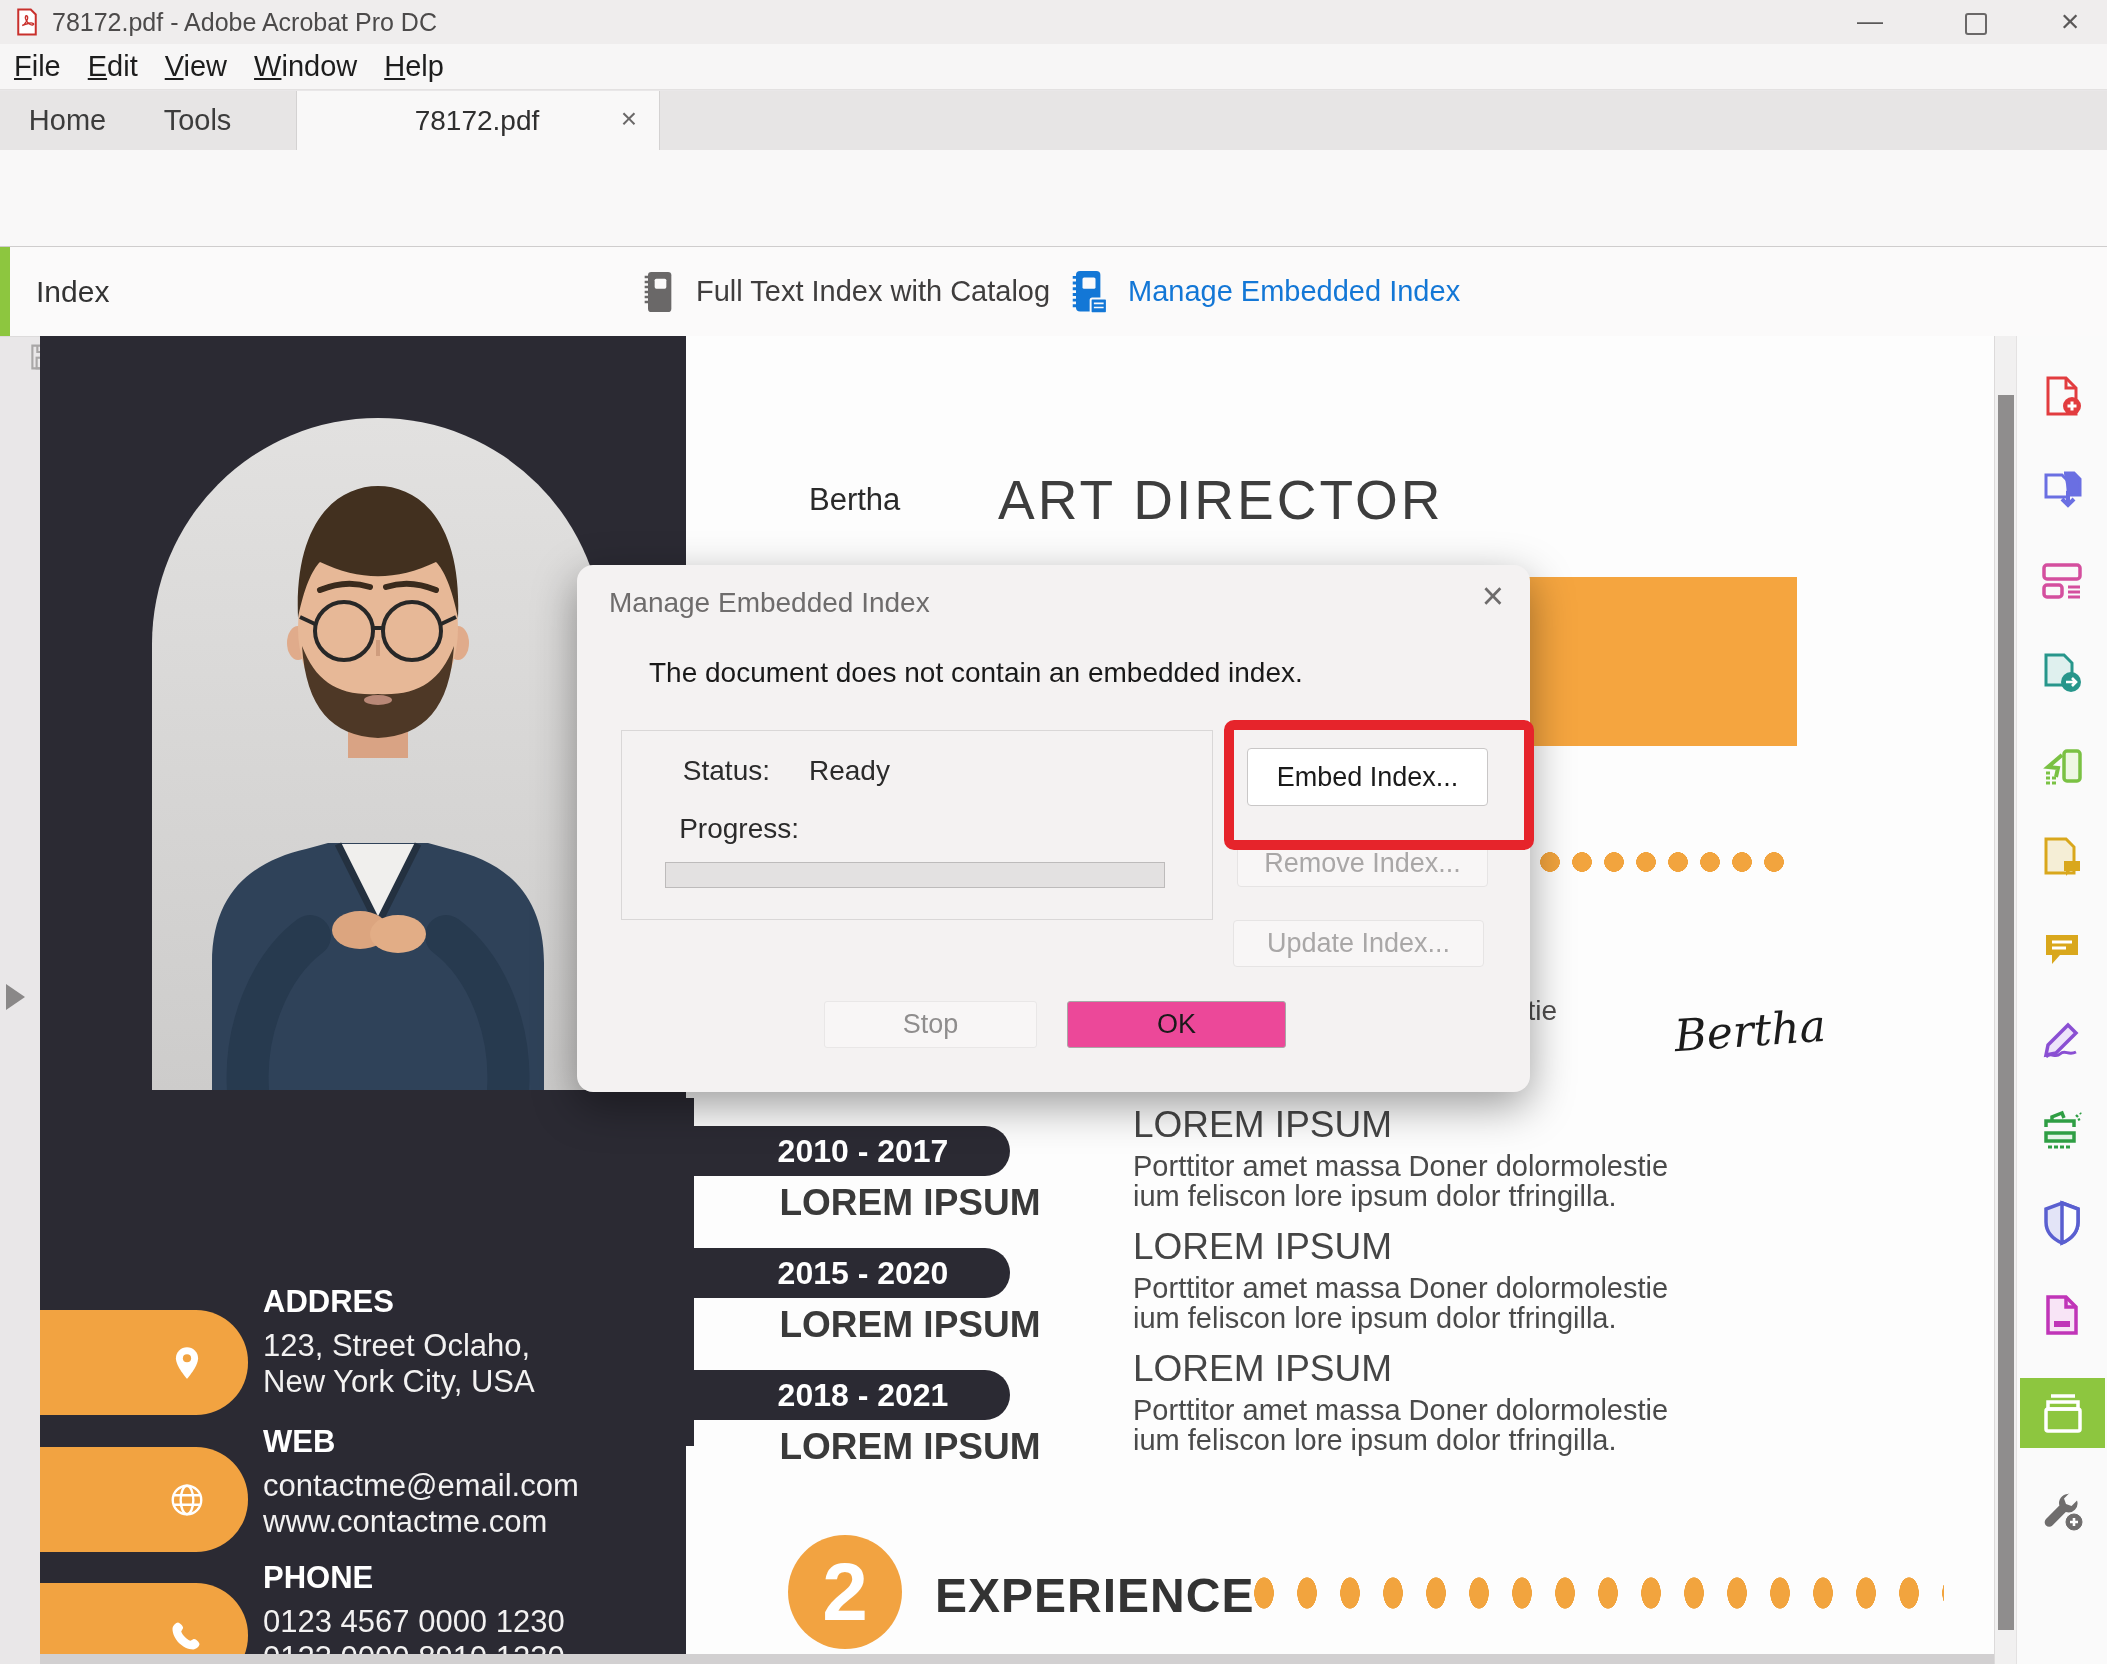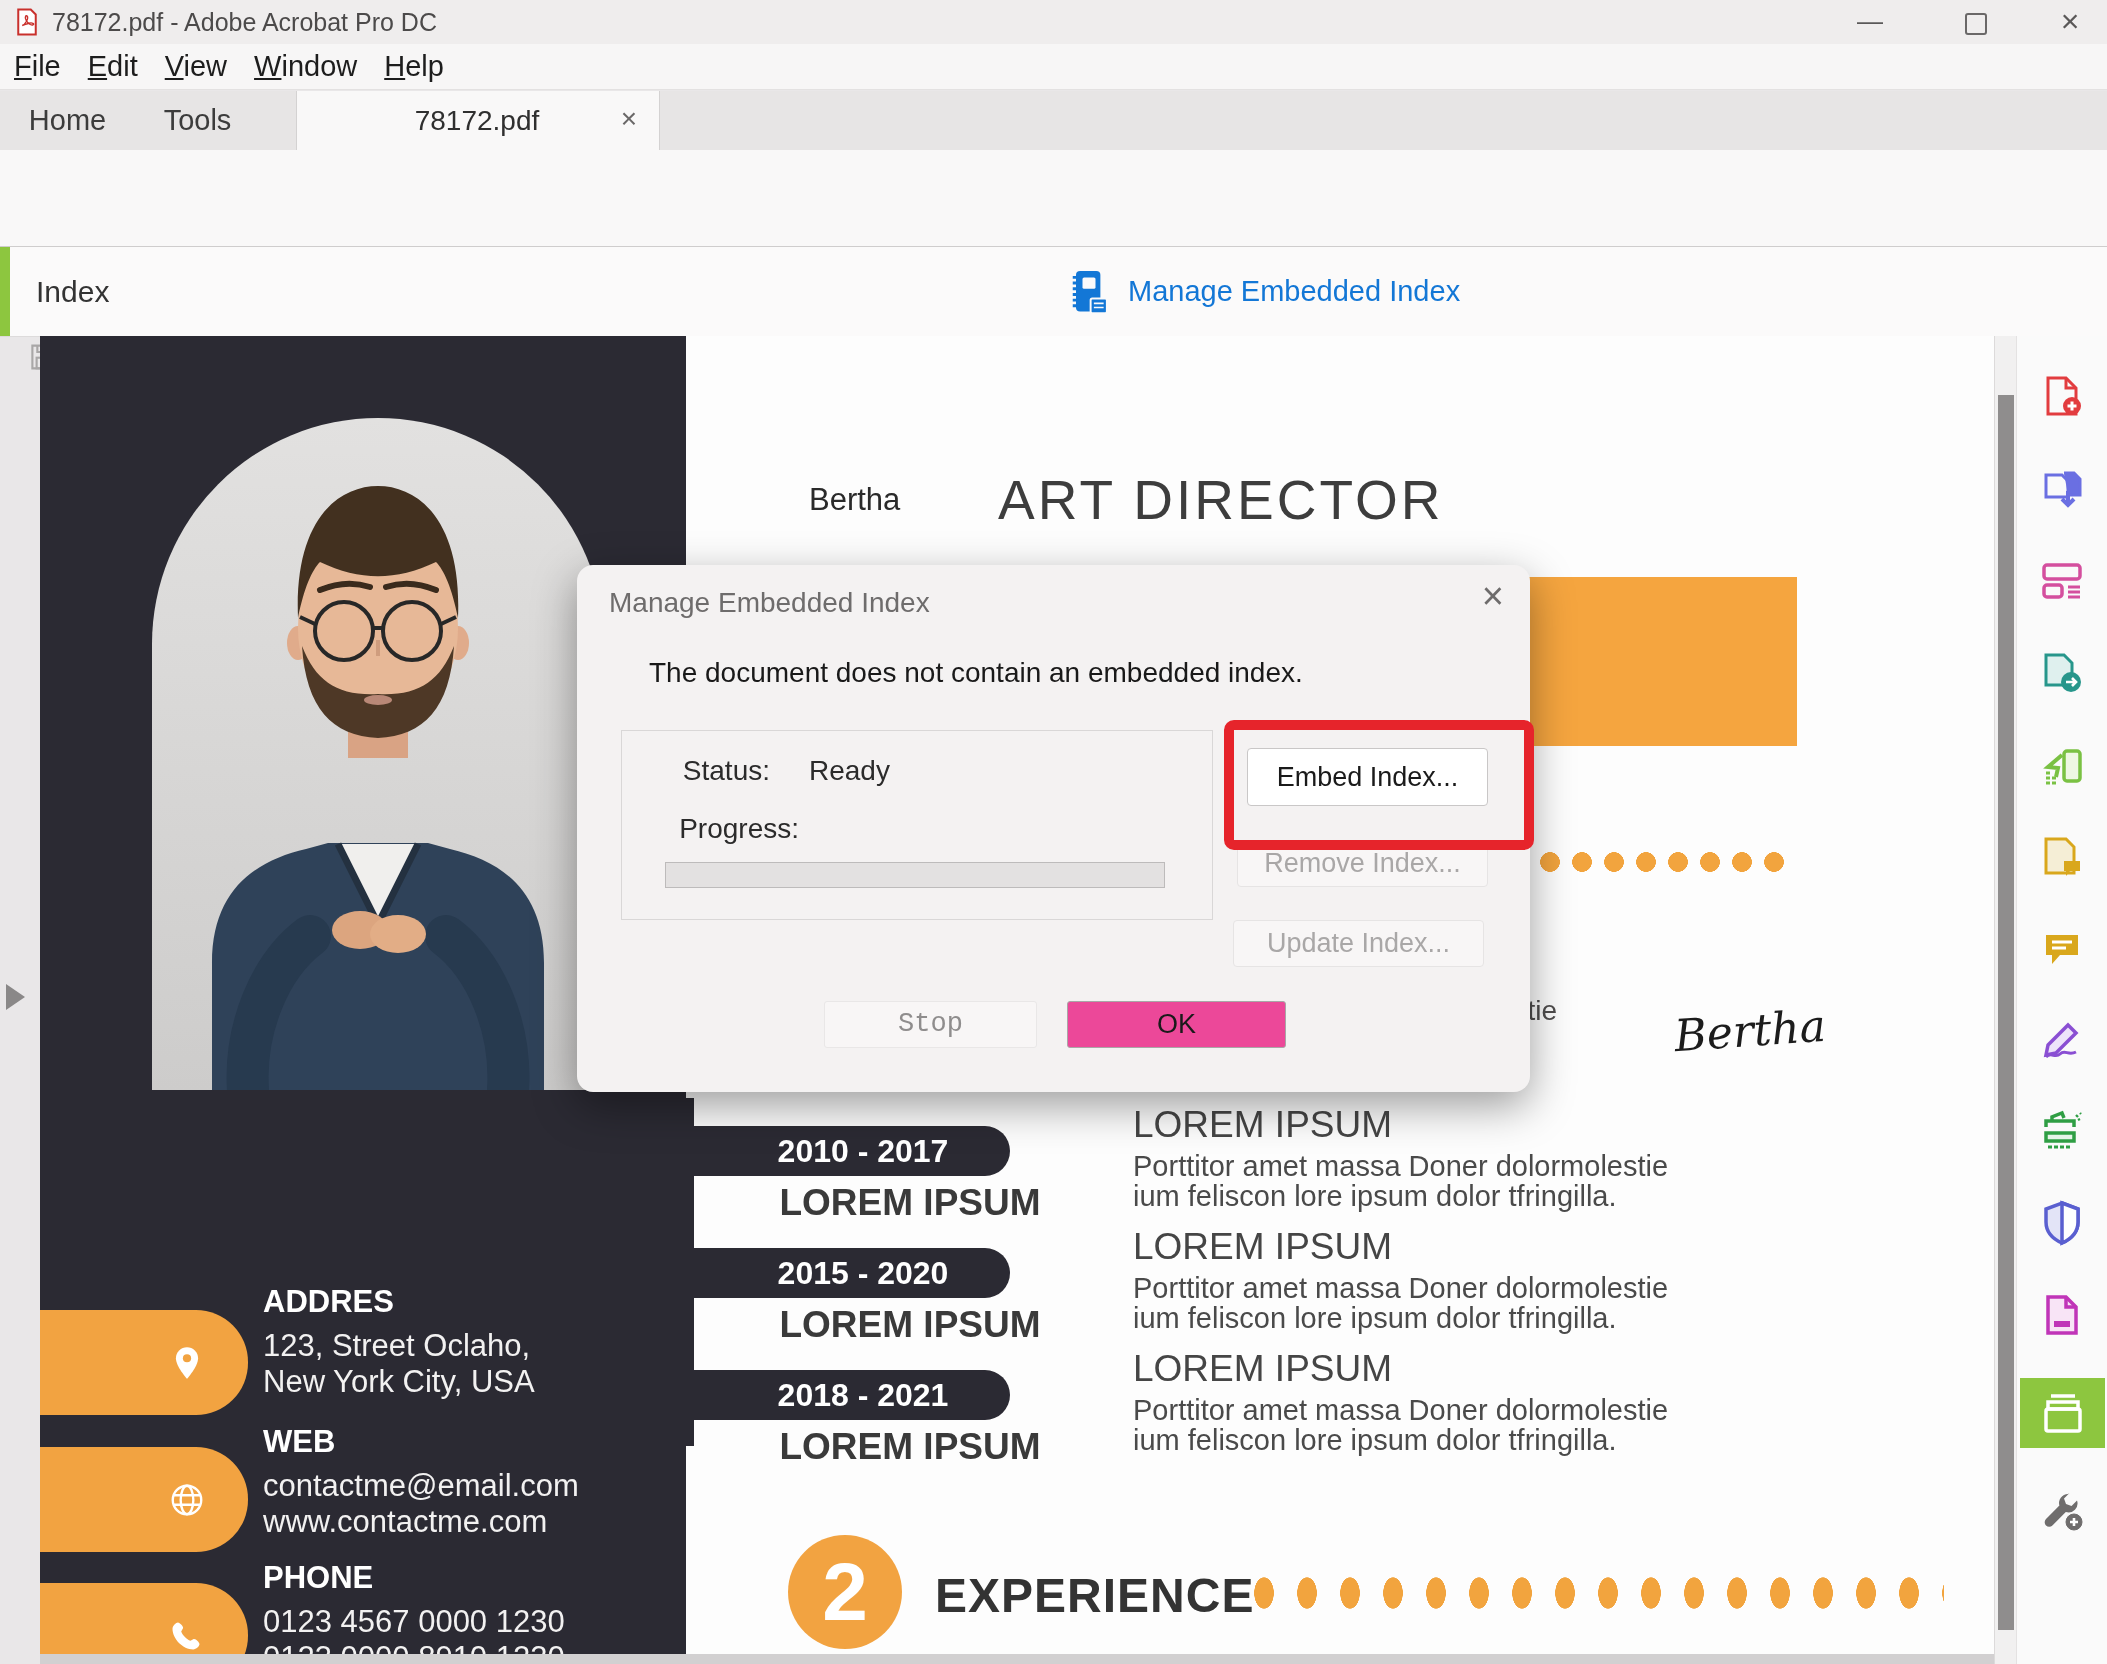--- a/index.html
+++ b/index.html
@@ -119,21 +119,21 @@
   .proglab{position:absolute;left:90px;top:248px;width:132px;text-align:right;font-size:28px;color:#2b2b2b;}
   .progbar{position:absolute;left:88px;top:297px;width:500px;height:26px;background:#e3e1e1;
      border:1px solid #bdbbbb;box-sizing:border-box;}
   .dbtn{position:absolute;text-align:center;font-size:27px;box-sizing:border-box;}
   .btn-embed{left:670px;top:183px;width:241px;height:58px;background:#fff;border:1px solid #c9c7c7;
      border-radius:4px;line-height:56px;color:#1a1a1a;}
   .btn-dis{background:#f8f6f6;border:1px solid #e6e4e4;border-radius:4px;color:#a9a7a7;}
   .btn-remove{left:660px;top:275px;width:251px;height:47px;line-height:45px;}
   .btn-update{left:656px;top:355px;width:251px;height:47px;line-height:45px;}
   .btn-stop{left:247px;top:436px;width:213px;height:47px;line-height:45px;background:#f8f6f6;
-     border:1px solid #e9e7e7;border-radius:3px;color:#8f8d8d;font-family:Liberation Mono, monospace;}
+     border:1px solid #e9e7e7;border-radius:3px;color:#8f8d8d;}
   .btn-ok{left:490px;top:436px;width:219px;height:47px;line-height:45px;background:#ec4899;
      border:1.5px solid #a9a7a7;border-radius:3px;color:#1a1a1a;}
   .redbox{position:absolute;left:1224px;top:720px;width:290px;height:110px;border:10px solid #e6242b;
      border-radius:10px;z-index:60;}
 </style>
 </head>
 <body>
 
 <div class="app">
 
@@ -279,20 +279,28 @@
           <path d="M12 14V3.5M8.5 7L12 3.5 15.5 7"></path>
           <path d="M7.5 10H5v10.5h14V10h-2.5"></path>
         </svg>
       <span>Share</span>
     </div>
   </div>
 
   <div class="indexbar">
     <span class="greenstrip"></span>
     <span class="idx-title">Index</span>
+    <div class="idx-item" style="left:636px;">
+      <svg width="44" height="50" viewBox="0 0 26 30">
+          <rect x="7" y="3" width="14" height="24" rx="2" fill="#6a6868"></rect>
+          <path d="M5 6h2M5 9h2M5 12h2M5 15h2M5 18h2M5 21h2" stroke="#6a6868" stroke-width="1.6"></path>
+          <rect x="11" y="7" width="7" height="6" rx="1" fill="#fbfafa"></rect>
+        </svg>
+      <span>Full Text Index with Catalog</span>
+    </div>
     <div class="idx-item idx-manage" style="left:1066px;">
       <svg width="46" height="52" viewBox="0 0 28 32">
           <rect x="6" y="3" width="15" height="25" rx="2.5" fill="#1377d6"></rect>
           <path d="M4 7h2M4 10.5h2M4 14h2M4 17.5h2M4 21h2M4 24.5h2" stroke="#1377d6" stroke-width="1.8"></path>
           <rect x="10" y="7" width="8" height="7" rx="1" fill="#fbfafa"></rect>
           <rect x="15" y="20" width="10" height="9" rx="1" fill="#1377d6" stroke="#fbfafa" stroke-width="1.2"></rect>
           <path d="M17 23h6M17 25.5h6" stroke="#fbfafa" stroke-width="1"></path>
         </svg>
       <span>Manage Embedded Index</span>
     </div>

